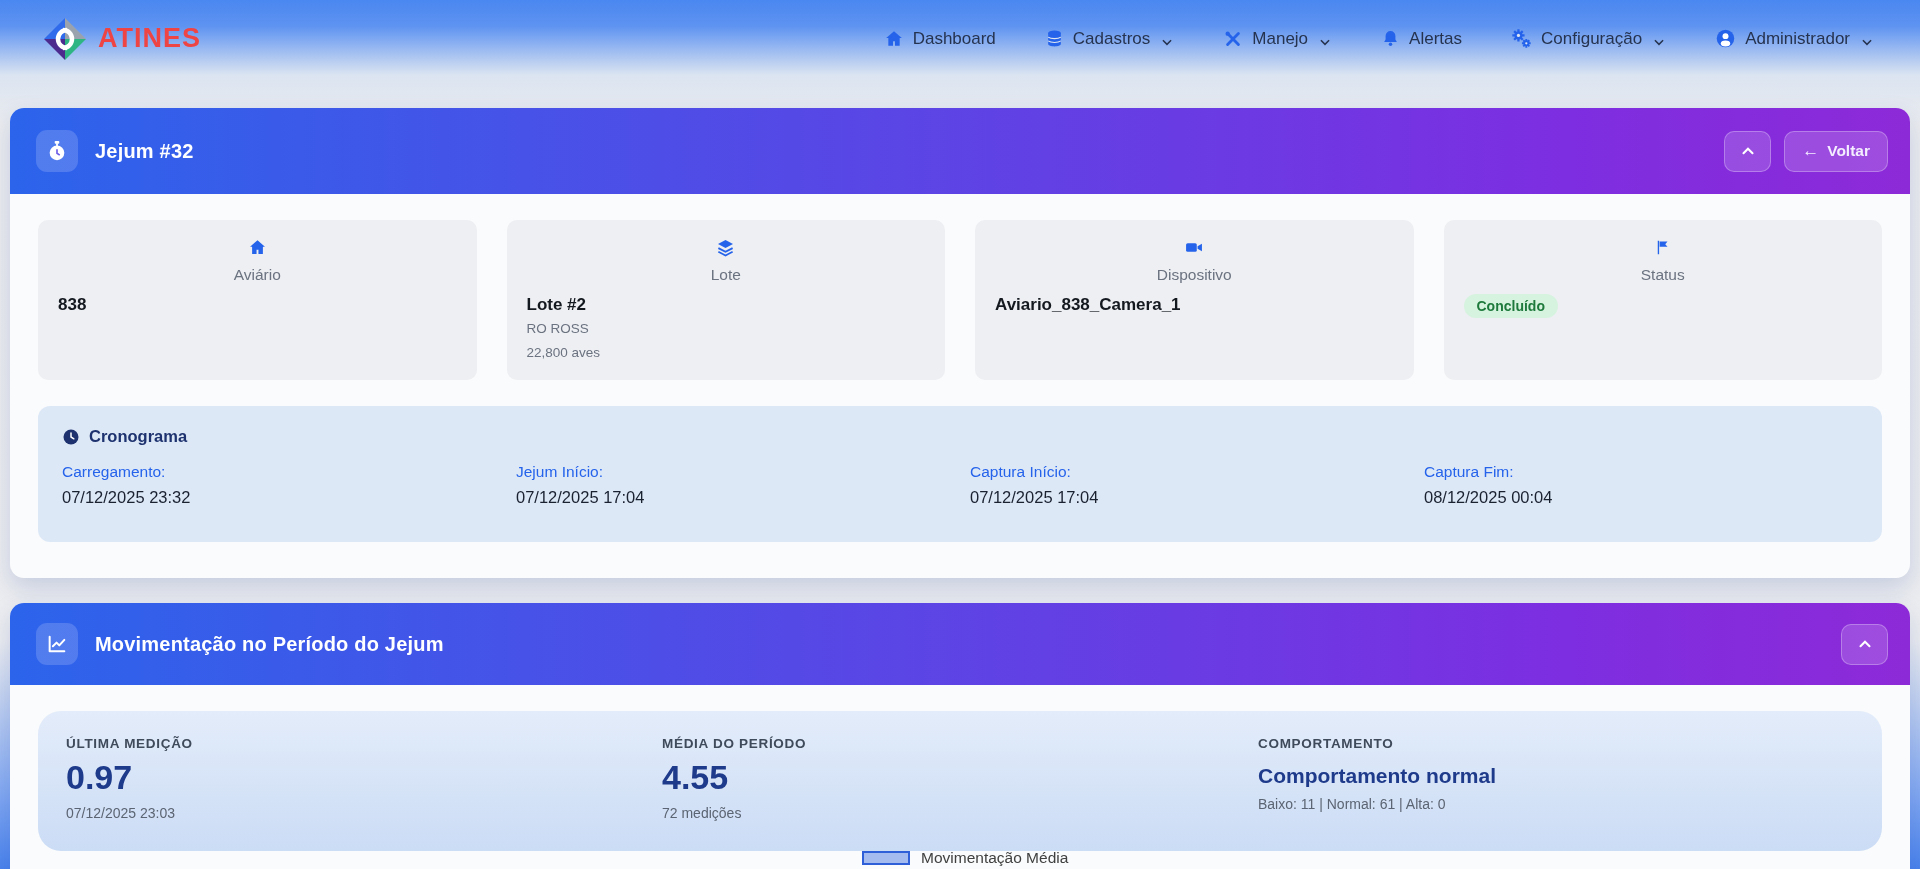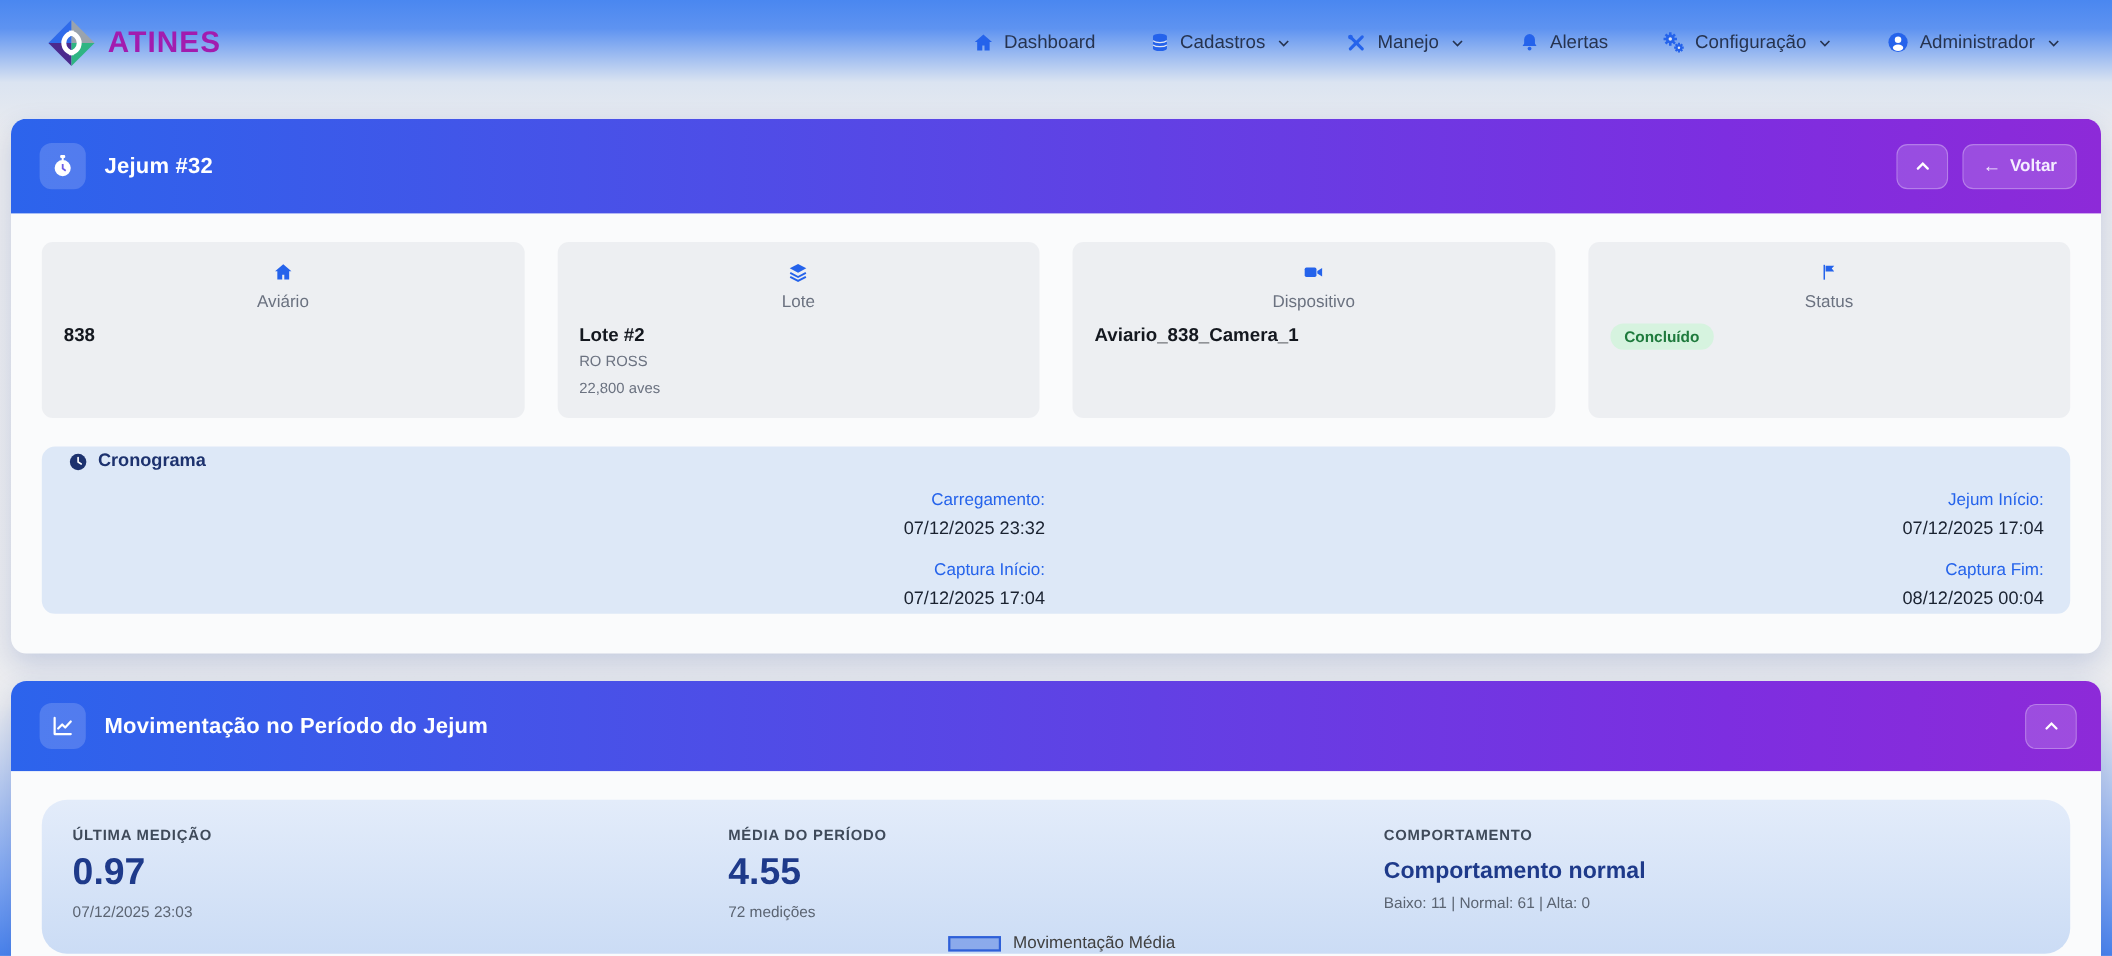--- a/index.html
+++ b/index.html
@@ -5,23 +5,23 @@
   * { margin:0; padding:0; box-sizing:border-box; }
   html,body { width:1920px; height:869px; overflow:hidden;
     font-family:"Liberation Sans","DejaVu Sans",sans-serif; }
   body{
     background:linear-gradient(180deg,#4a87f0 0px,#5e93f1 26px,#dbe4f1 75px,#ebecef 125px,#ecedf0 640px,#7ea6f2 800px,#4a83ed 869px);
     position:relative;
   }
   
   .navbar{ height:77px; display:flex; align-items:center; padding:0 46px 0 42px; }
   .brand{ display:flex; align-items:center; gap:10px; }
-  .brand-text{ font-size:27px; font-weight:800; color:#a21caf; letter-spacing:1px; }
+  .brand-text{ font-size:27px; font-weight:800; color:#ef4444; letter-spacing:1px; }
   .nav-menu{ margin-left:auto; display:flex; align-items:center; gap:49px; }
-  .nav-item{ display:flex; align-items:center; gap:9px; font-size:17px; font-weight:500;
+  .nav-item{ display:flex; align-items:flex-end; gap:9px; font-size:17px; font-weight:500;
     color:#26334f; cursor:pointer; white-space:nowrap; }
   .nav-item svg{ flex:none; }
   .chev{ margin-left:1px; }
   
   .card{ margin:0 10px; border-radius:14px; overflow:hidden;
     box-shadow:0 10px 25px rgba(30,60,150,.18); background:#fafbfc; }
   .card1{ margin-top:31px; }
   .card-header{ background:linear-gradient(90deg,#2c64ec,#7d2ee0 82%,#8d2ad8);
     display:flex; align-items:center; padding:0 22px 0 26px; }
   .card1 .card-header{ height:86px; }
@@ -39,23 +39,23 @@
   .voltar-arrow{ font-size:17px; }
   
   .card-body{ padding:26px 28px 36px; }
   .tiles{ display:grid; grid-template-columns:repeat(4,1fr); gap:30px; }
   .tile{ background:#edeff2; border-radius:10px; padding:18px 20px; min-height:140px; }
   .tile-label{ display:flex; align-items:center; gap:9px; color:#6b7280; font-size:15.5px;flex-direction:column; }
   .tile-value{ margin-top:11px; font-size:17px; font-weight:700; color:#14181f; }
   .tile-sub{ margin-top:4px; font-size:13.5px; color:#6b7280; line-height:1.45; }
   .badge{ display:inline-block; margin-top:10px; padding:4px 13px; border-radius:999px;
     background:#d6f3df; color:#1e7a3c; font-size:14px; font-weight:700; }
-  .crono{ margin-top:26px; background:#dde8f7; border-radius:12px; padding:4px 24px; min-height:136px;text-align:right; }
+  .crono{ margin-top:26px; background:#dde8f7; border-radius:12px; padding:21px 24px; min-height:136px; }
   .crono-title{ display:flex; align-items:center; gap:9px; color:#1d326e; font-size:16.5px; font-weight:700; }
-  .crono-grid{ display:grid; grid-template-columns:repeat(2,1fr); margin-top:17px;gap:20px; }
+  .crono-grid{ display:grid; grid-template-columns:repeat(4,1fr); margin-top:17px;gap:20px; }
   .crono-label{ color:#2563eb; font-size:15.5px; }
   .crono-value{ margin-top:7px; color:#1a2230; font-size:16.5px; }
   
   .card2{ margin-top:25px; height:299px; border-radius:14px 14px 0 0; }
   .stats{ border-radius:23px; background:linear-gradient(180deg,#e3ecfa,#cbdcf5);
     padding:25px 28px; height:140px; display:grid; grid-template-columns:1fr 1fr 1fr; }
   .stat-label{ font-size:13.5px; font-weight:700; color:#3f4a5a; letter-spacing:.7px; }
   .stat-value{ margin-top:7px; font-size:34px; font-weight:800; color:#1e3a8a; }
   .stat-value.small{ margin-top:13px; font-size:21px; font-weight:700; }
   .stat-sub{ margin-top:8px; font-size:14px; color:#5b6472; }

